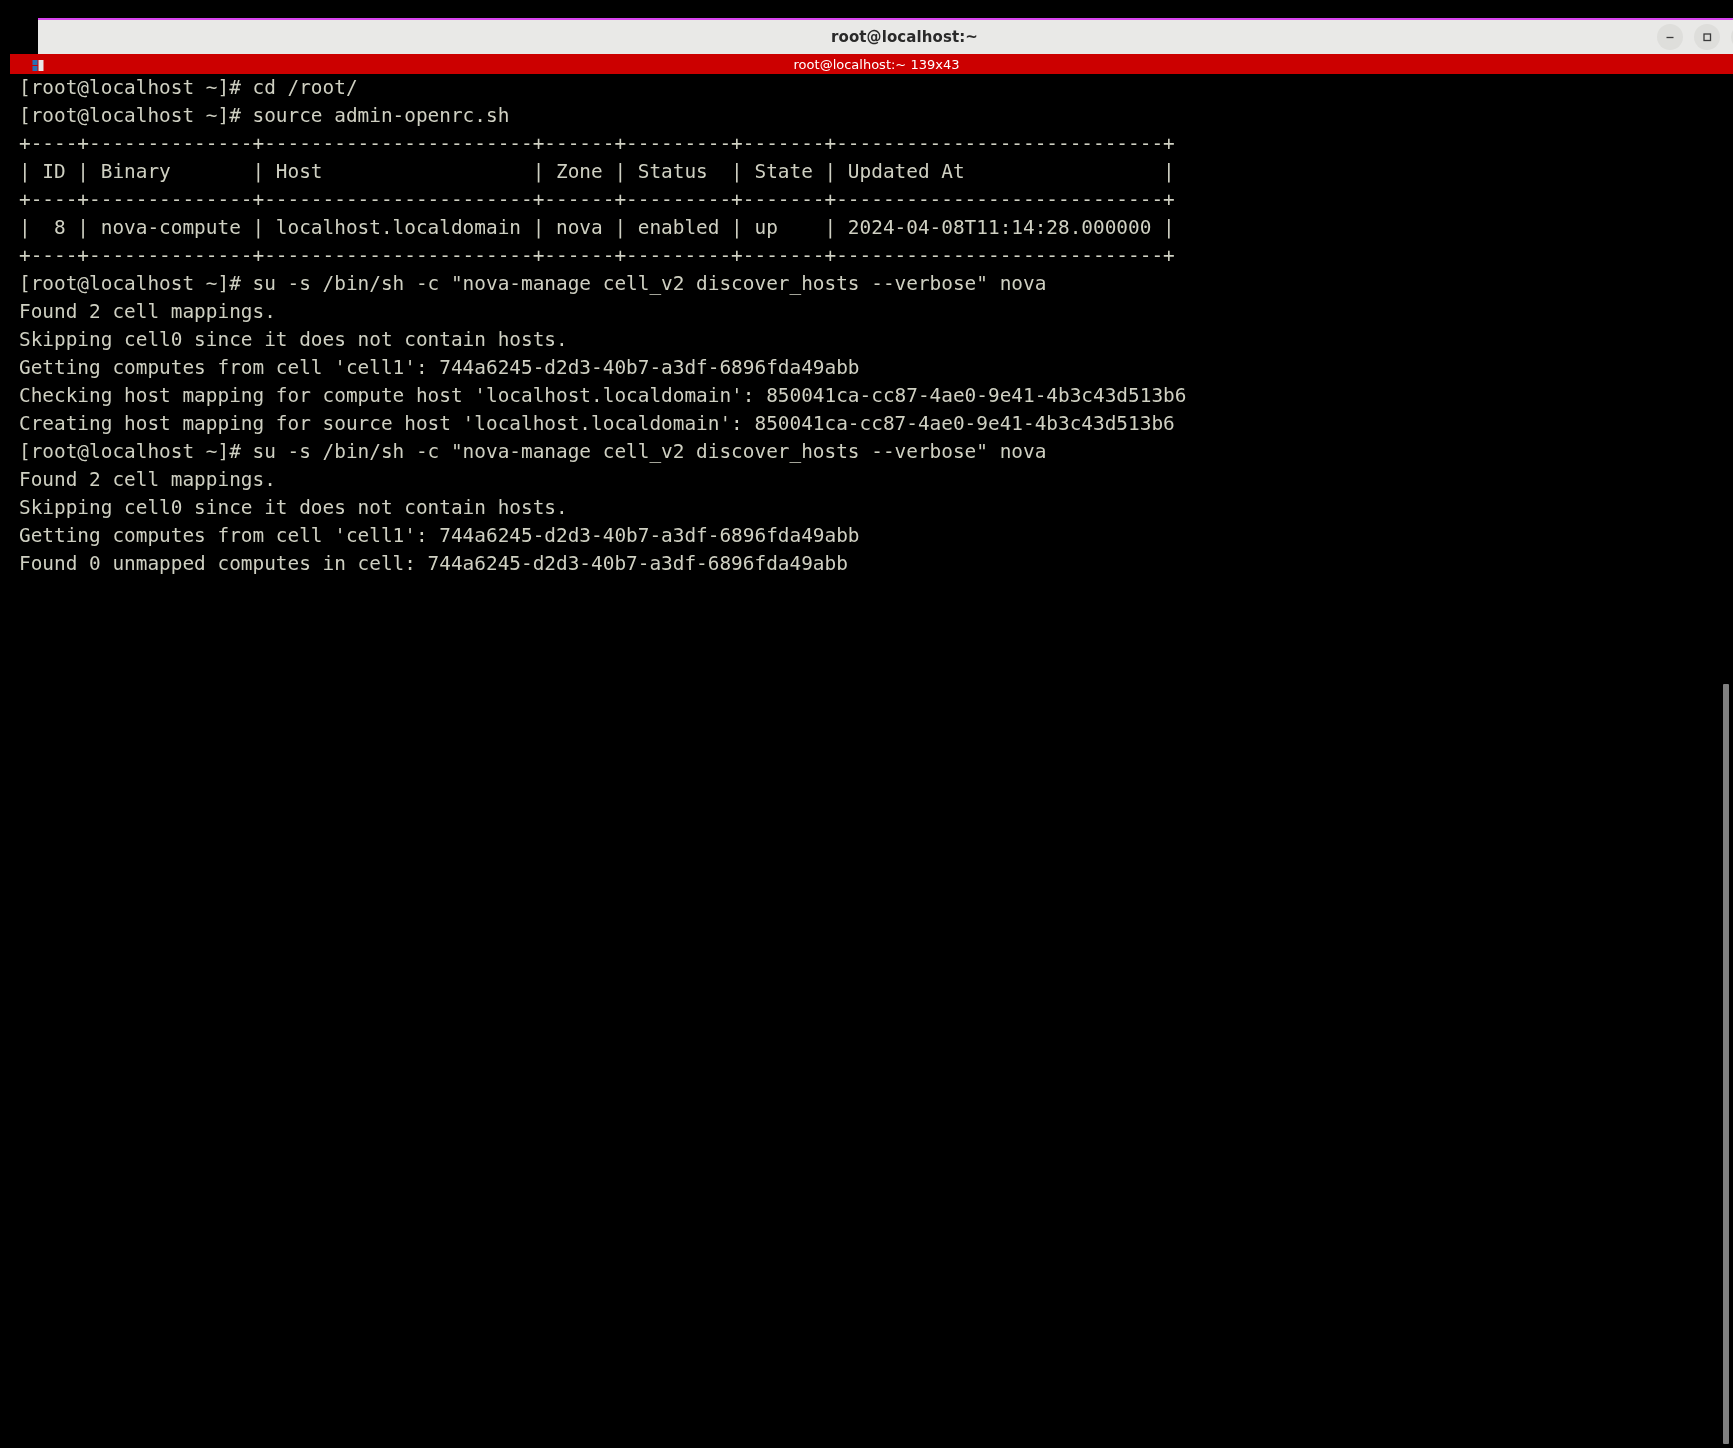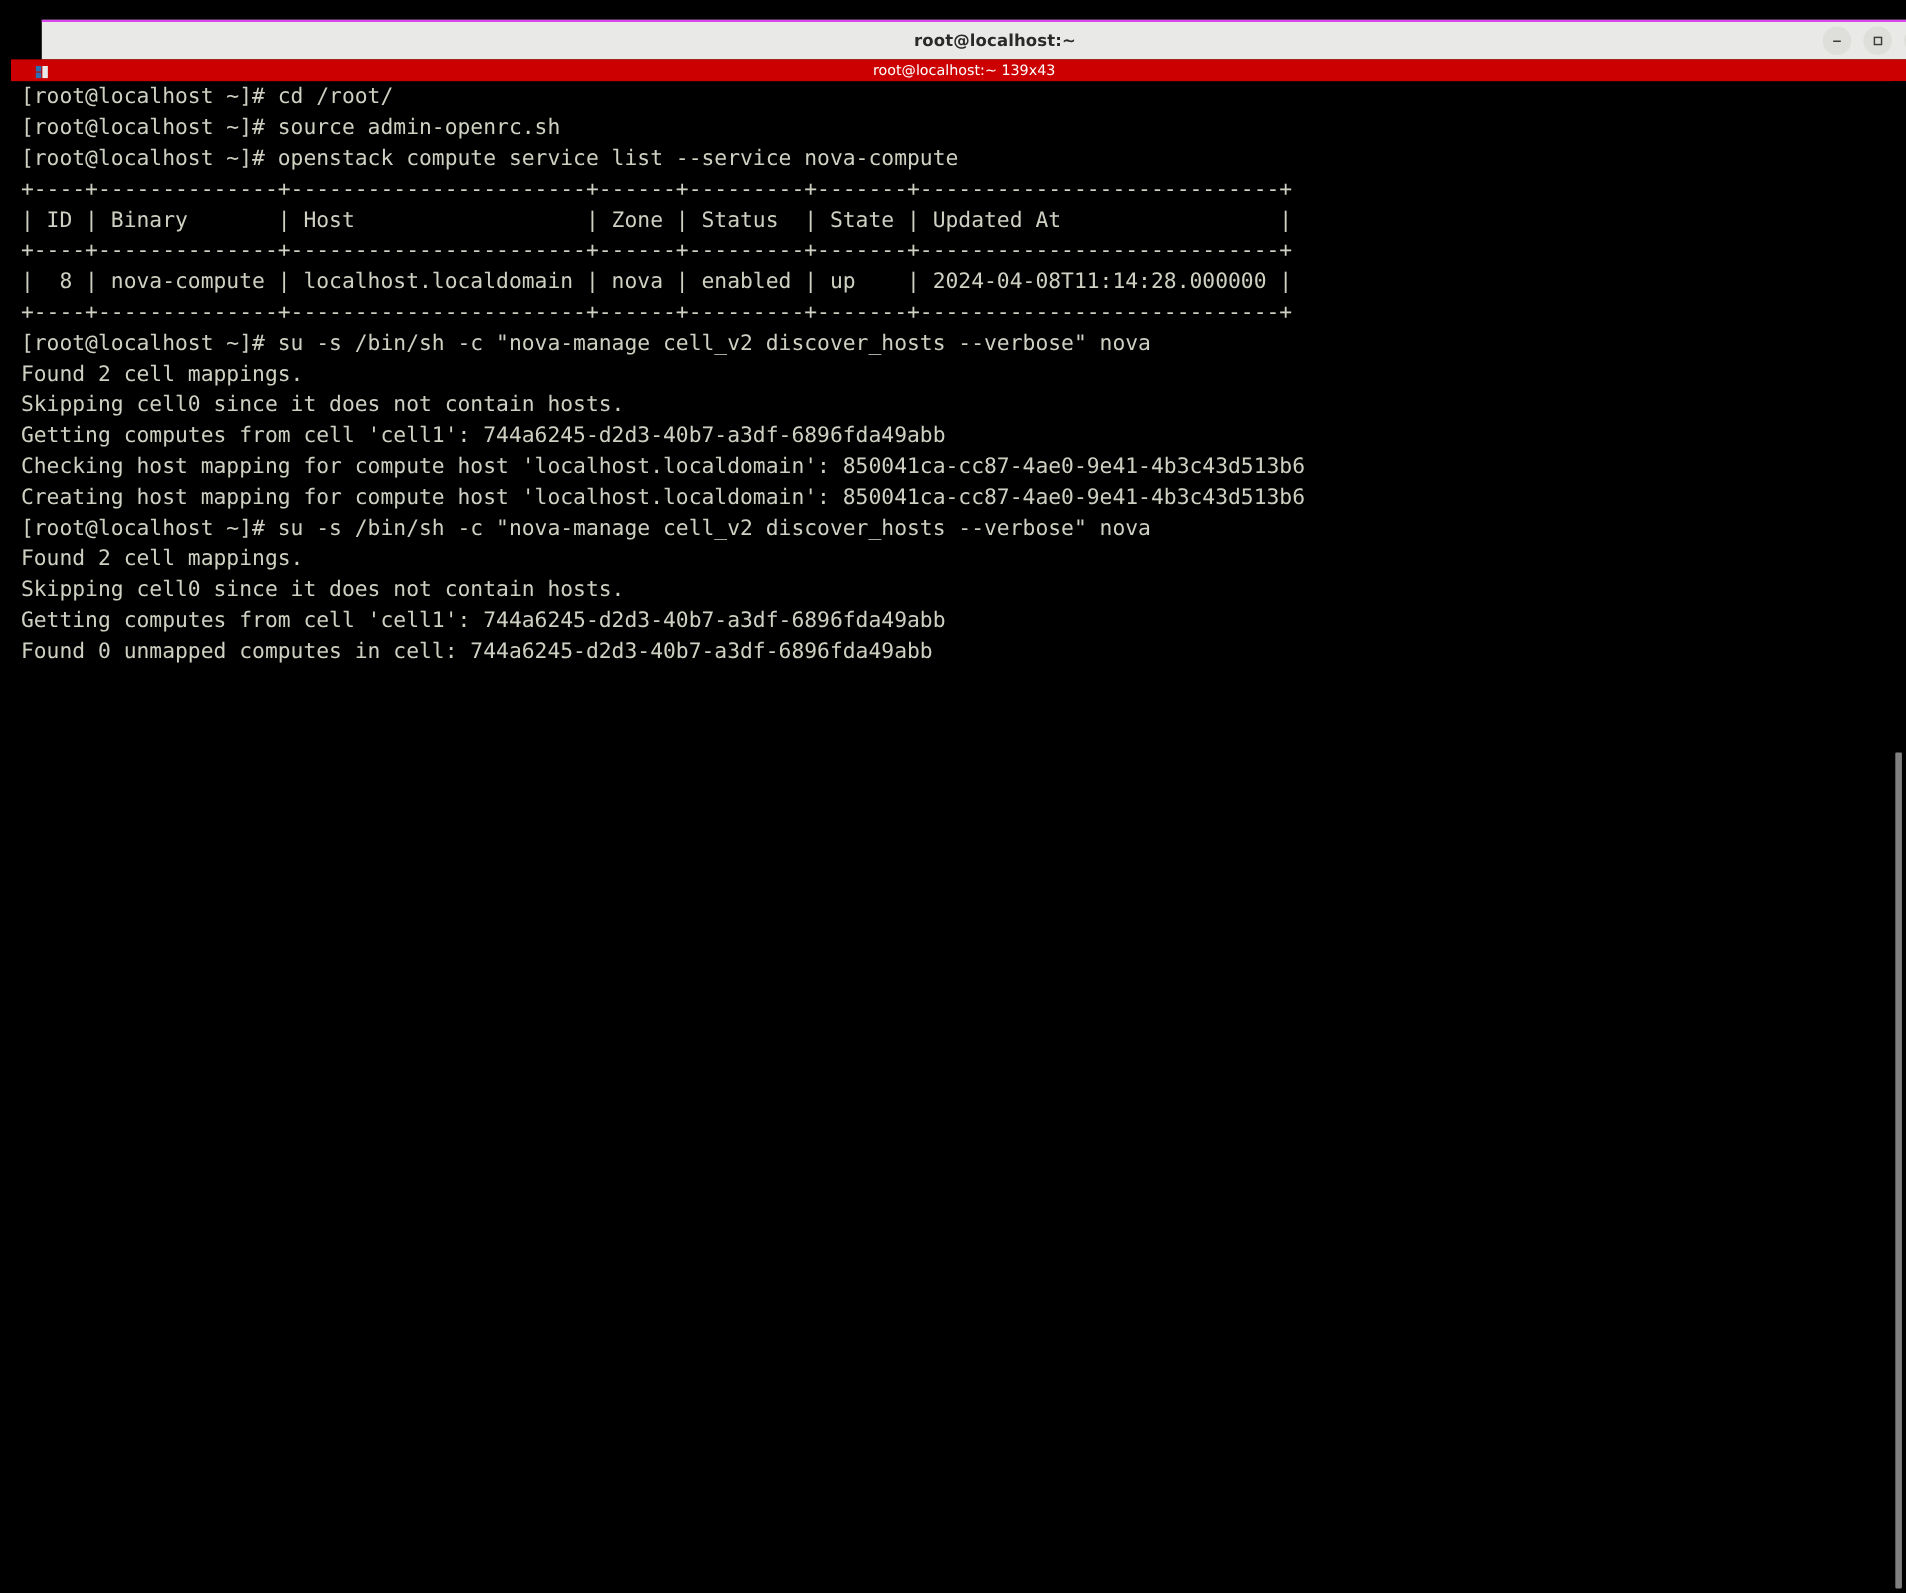--- a/index.html
+++ b/index.html
@@ -163,32 +163,31 @@
         <rect x="6.5" y="0.5" width="5" height="11" fill="#e8e8e8"></rect>
       </svg>
     </span>
     <span class="tab-label">root@localhost:~ 139x43</span>
   </div>
 
   <div class="terminal">
     <div id="terminal-lines">
         <div class="term-line">[root@localhost ~]# cd /root/</div>
         <div class="term-line">[root@localhost ~]# source admin-openrc.sh</div>
-        <div class="term-line">[root@localhost ~]# openstack compute service list --service nova-compute</div>
         <div class="term-line">+----+--------------+-----------------------+------+---------+-------+----------------------------+</div>
         <div class="term-line">| ID | Binary       | Host                  | Zone | Status  | State | Updated At                 |</div>
         <div class="term-line">+----+--------------+-----------------------+------+---------+-------+----------------------------+</div>
         <div class="term-line">|  8 | nova-compute | localhost.localdomain | nova | enabled | up    | 2024-04-08T11:14:28.000000 |</div>
         <div class="term-line">+----+--------------+-----------------------+------+---------+-------+----------------------------+</div>
         <div class="term-line">[root@localhost ~]# su -s /bin/sh -c "nova-manage cell_v2 discover_hosts --verbose" nova</div>
         <div class="term-line">Found 2 cell mappings.</div>
         <div class="term-line">Skipping cell0 since it does not contain hosts.</div>
         <div class="term-line">Getting computes from cell 'cell1': 744a6245-d2d3-40b7-a3df-6896fda49abb</div>
         <div class="term-line">Checking host mapping for compute host 'localhost.localdomain': 850041ca-cc87-4ae0-9e41-4b3c43d513b6</div>
-        <div class="term-line">Creating host mapping for compute host 'localhost.localdomain': 850041ca-cc87-4ae0-9e41-4b3c43d513b6</div>
+        <div class="term-line">Creating host mapping for source host 'localhost.localdomain': 850041ca-cc87-4ae0-9e41-4b3c43d513b6</div>
         <div class="term-line">[root@localhost ~]# su -s /bin/sh -c "nova-manage cell_v2 discover_hosts --verbose" nova</div>
         <div class="term-line">Found 2 cell mappings.</div>
         <div class="term-line">Skipping cell0 since it does not contain hosts.</div>
         <div class="term-line">Getting computes from cell 'cell1': 744a6245-d2d3-40b7-a3df-6896fda49abb</div>
         <div class="term-line">Found 0 unmapped computes in cell: 744a6245-d2d3-40b7-a3df-6896fda49abb</div>
       </div>
   </div>
 
   <div class="scrollbar-track">
     <div class="scrollbar-thumb"></div>

